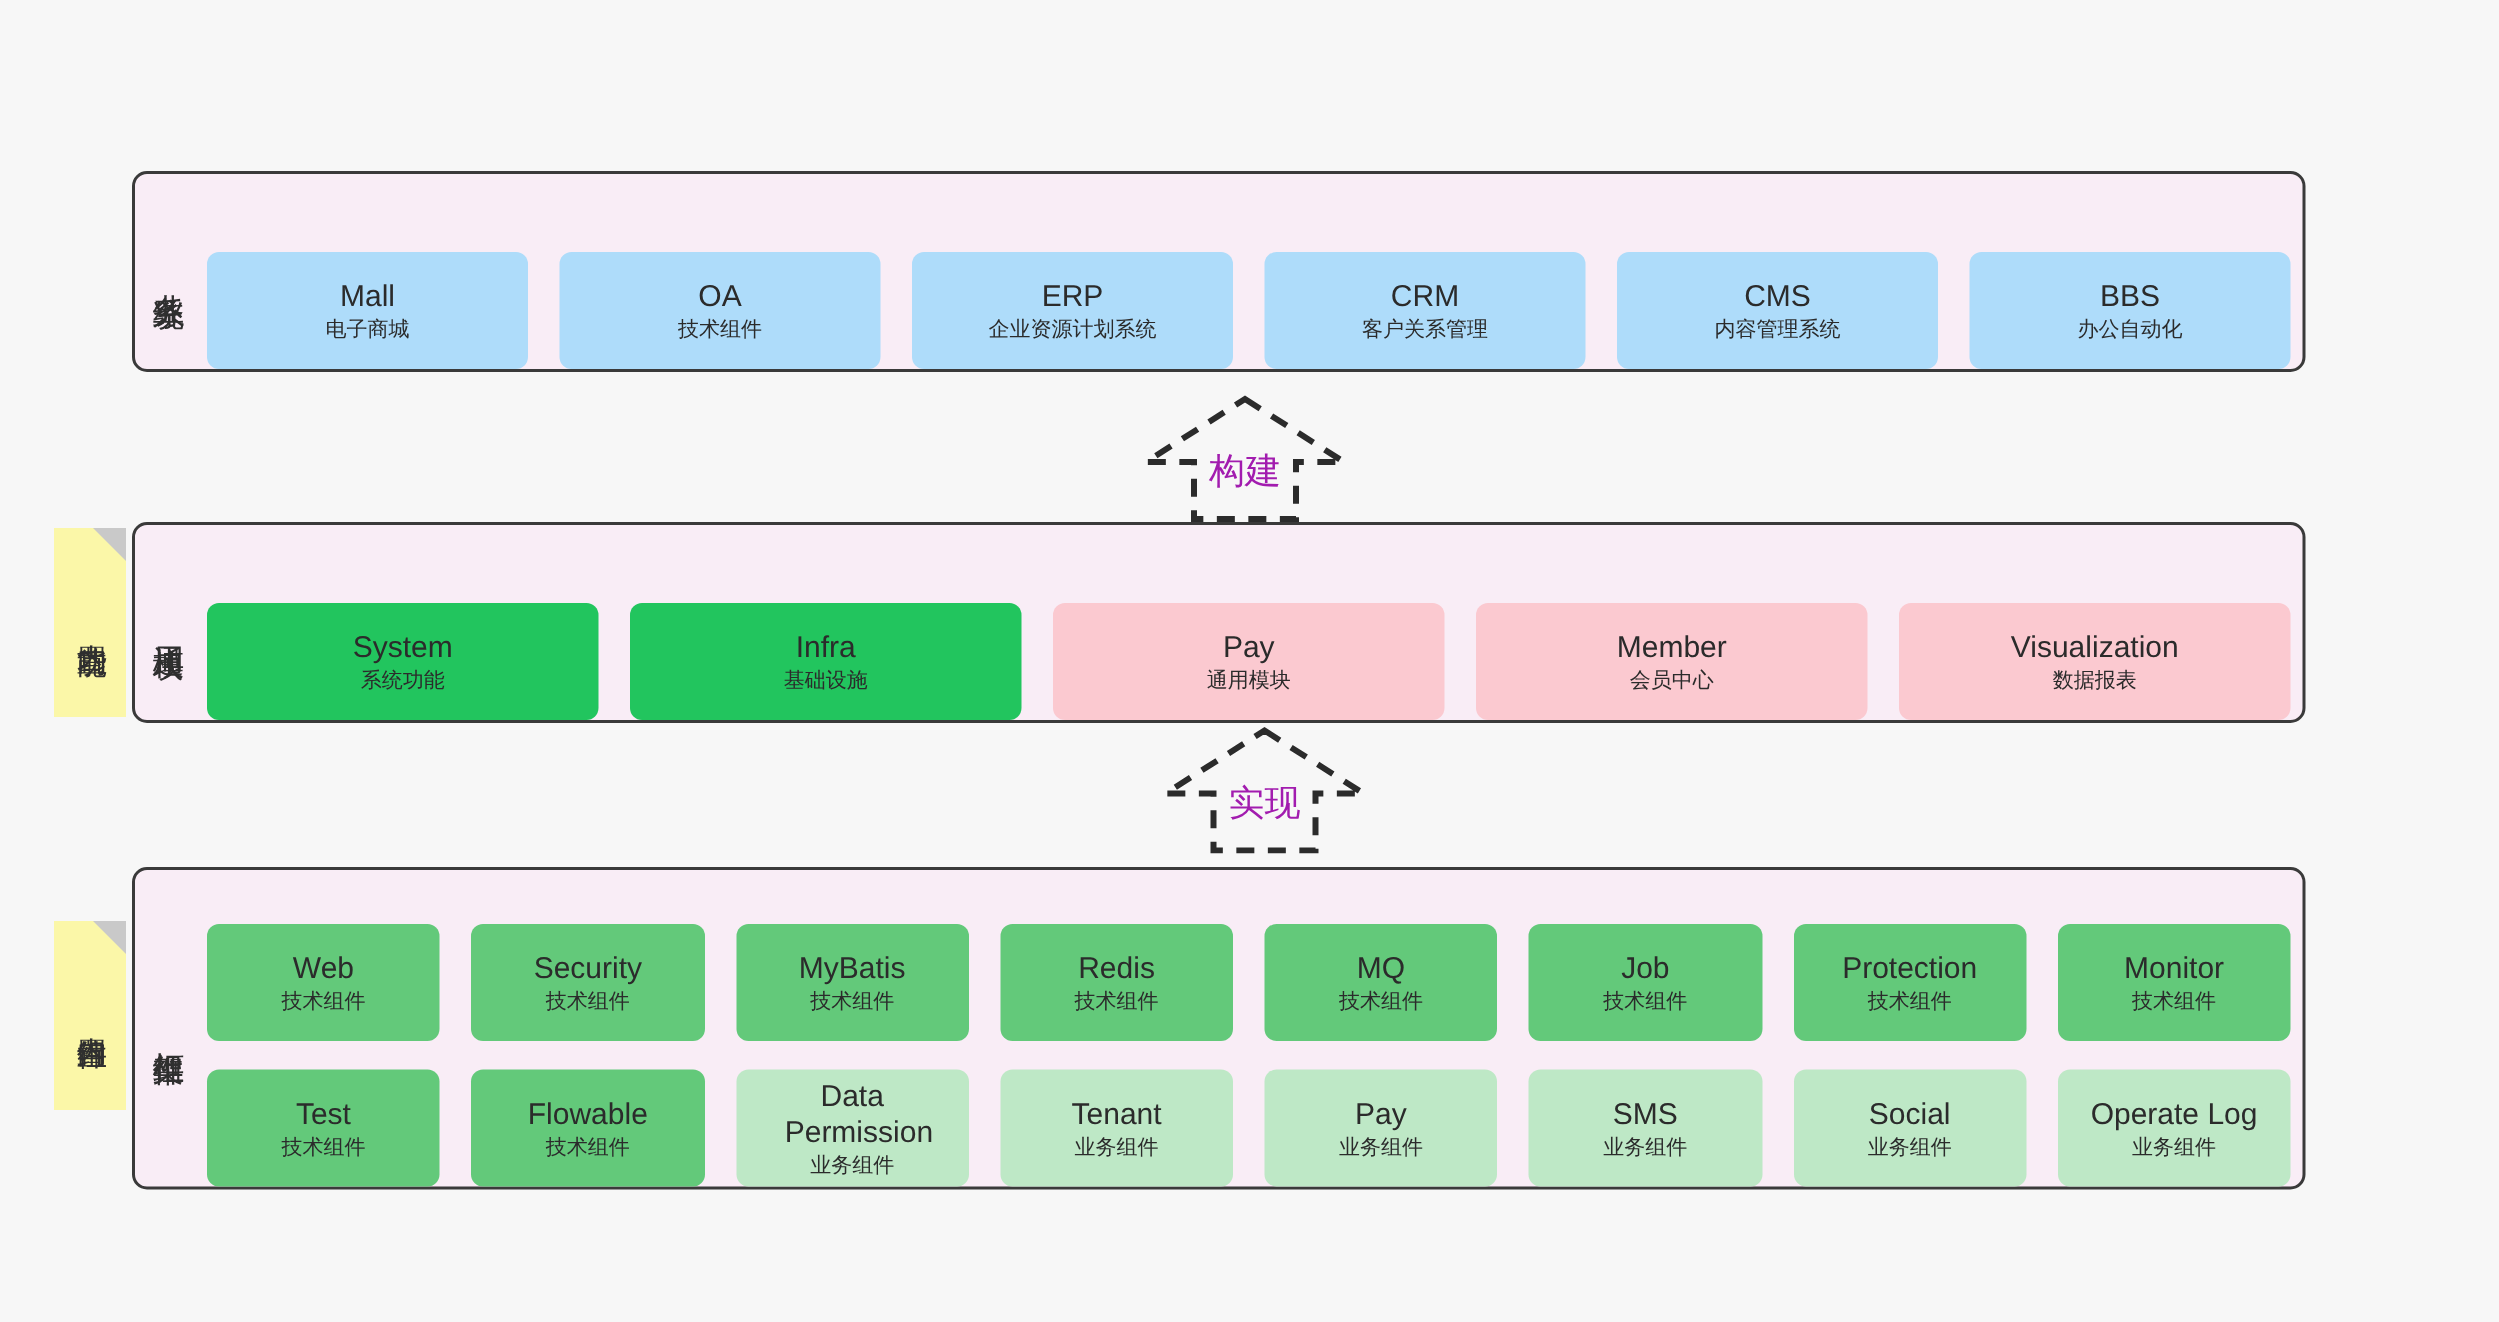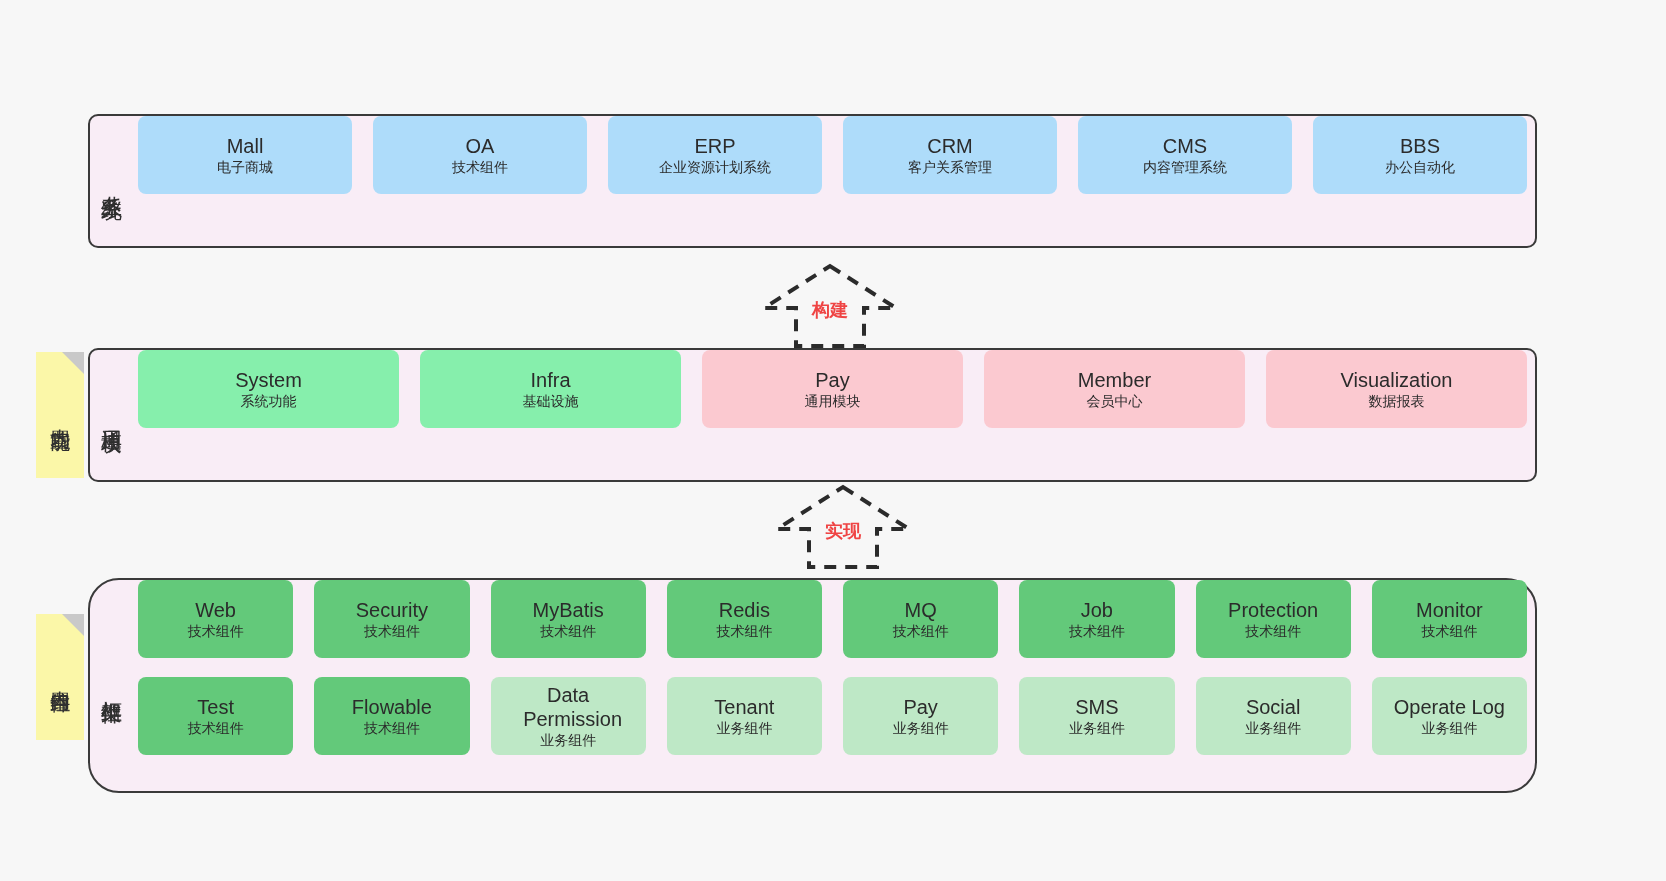--- a/index.html
+++ b/index.html
@@ -45,21 +45,21 @@
     text-orientation: upright;
     color: #2F2F2F;
     white-space: nowrap;
     user-select: none;
   }
 
   .layer-body {
     flex: 1 1 auto;
     display: flex;
     flex-direction: column;
-    justify-content: flex-start;
+    justify-content: flex-end;
     gap: 19px;
     padding: 0 8px 0 6px;
   }
 
   .row {
     display: flex;
     gap: 21px;
   }
 
   .cell {
@@ -78,21 +78,21 @@
     font-size: 20px;
     color: #2B2B2B;
   }
   .cell .t-cn {
     font-size: 14px;
     color: #2B2B2B;
   }
 
   
   .c-blue       { background: #AEDCFA; }
-  .c-red        { background: #86efac; }
+  .c-red        { background: #22c55e; }
   .c-pink       { background: #FBC9D0; }
   .c-green      { background: #63C97A; }
   .c-greenlight { background: #BEE8C6; }
 
   
   .sticky {
     position: absolute;
     background: #FBF7A8;
     display: flex;
     align-items: center;
@@ -117,26 +117,25 @@
   }
 
   
   .arrow-wrap {
     position: absolute;
   }
   .arrow-label {
     position: absolute;
     left: 50%;
     transform: translateX(-50%);
-    font-size: 18px;
-    color: #ef4444;
+    font-size: 24px;
+    color: #a21caf;
     background: transparent;
     white-space: nowrap;
     user-select: none;
-    font-weight: bold;
   }
 </style>
 </head>
 <body>
 
 <div class="canvas">
 
   <div class="layer" style="left:88px; top:114px; width:1449px; height:134px;">
     <div class="layer-label">业务系统</div>
     <div class="layer-body">
@@ -214,21 +213,21 @@
       <path d="M 70 4 L 136 46 L 104 46 L 104 84 L 36 84 L 36 46 L 4 46 Z" fill="none" stroke="#2B2B2B" stroke-width="4" stroke-dasharray="12,9" stroke-linejoin="miter"></path>
     </svg>
     <span class="arrow-label" style="top:36px;">实现</span>
   </div>
 
   <div class="sticky" style="left:36px; top:614px; width:48px; height:126px;">
     <span class="fold"></span>
     <span>内置组件</span>
   </div>
 
-  <div class="layer" style="left:88px; top:578px; width:1449px; height:215px;border-radius:31px;">
+  <div class="layer" style="left:88px; top:578px; width:1449px; height:215px;">
     <div class="layer-label">框架组件</div>
     <div class="layer-body">
 
       <div class="row" style="height:78px;">
         <div class="cell c-green">
           <span class="t-en">Web</span>
           <span class="t-cn">技术组件</span>
         </div>
         <div class="cell c-green">
           <span class="t-en">Security</span>

